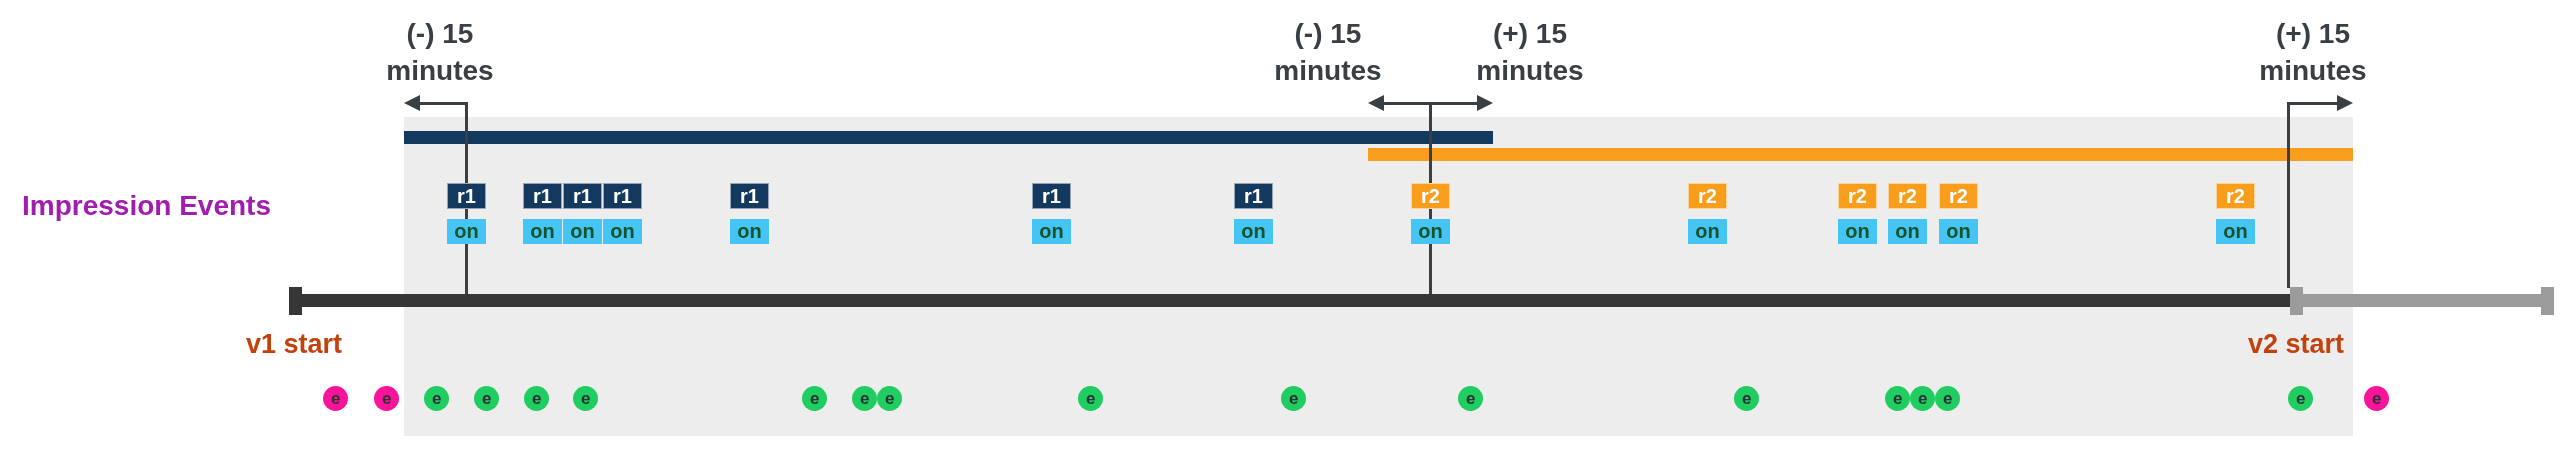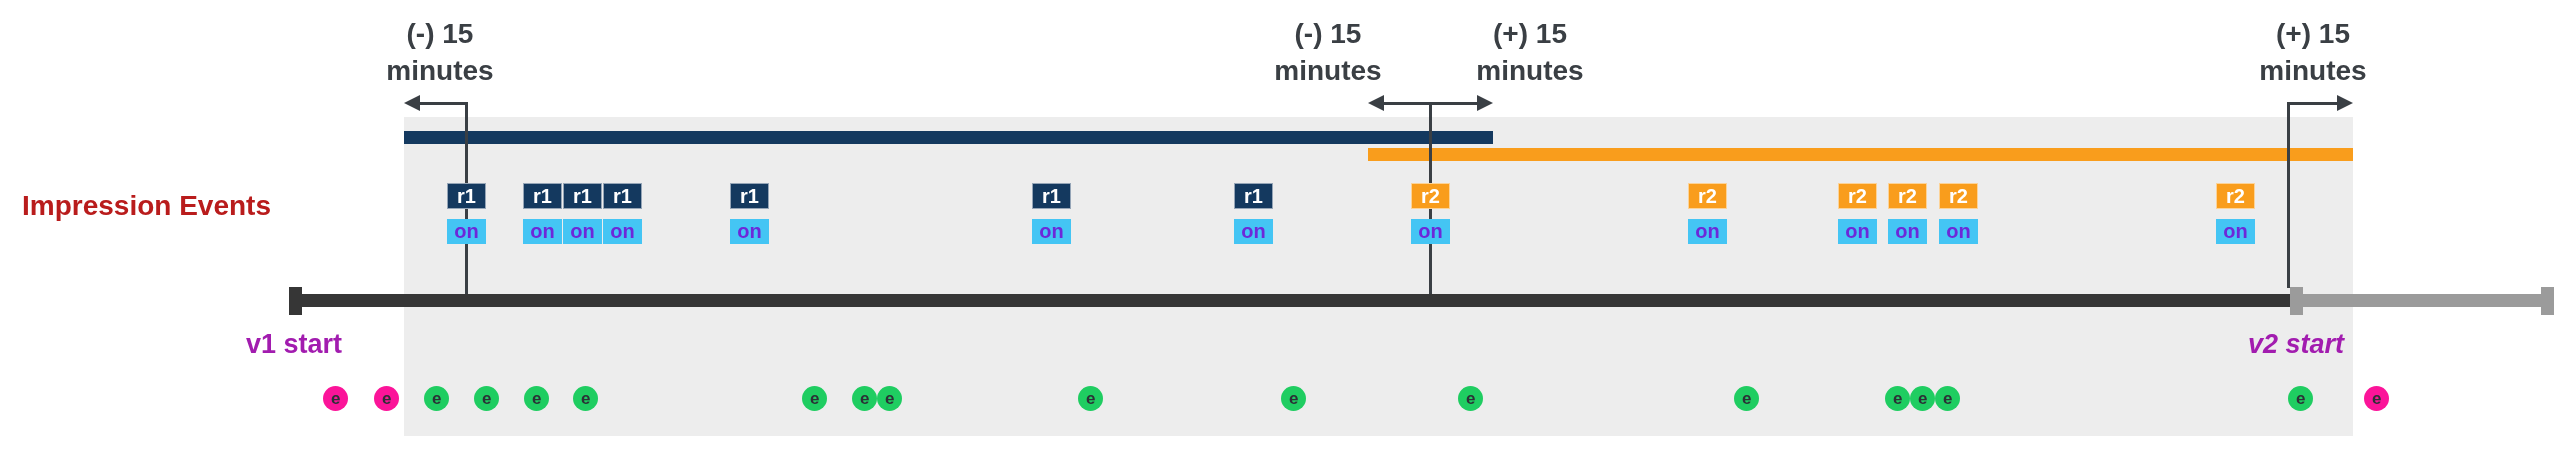--- a/index.html
+++ b/index.html
@@ -16,36 +16,36 @@
   .guide-line{position:absolute;width:2.8px;background:#3a3f44;}
   .tl-bar{position:absolute;height:13px;}
   .tl-cap{position:absolute;}
   .annot{
     position:absolute;top:15px;transform:translateX(-50%);
     text-align:center;font-size:28px;line-height:37px;font-weight:700;
     color:#3a3f44;white-space:nowrap;
   }
   .row-label{
     position:absolute;left:0;width:271px;text-align:right;
-    font-size:28px;font-weight:700;color:#b91c1c;white-space:nowrap;
+    font-size:28px;font-weight:700;color:#a21caf;white-space:nowrap;
   }
   .marker-label{
     position:absolute;transform:translateX(-50%);
-    font-size:27px;font-weight:700;color:#a21caf;white-space:nowrap;
+    font-size:27px;font-weight:700;color:#c2410c;white-space:nowrap;
   }
   .badge-r{
     position:absolute;width:39px;height:26px;box-sizing:border-box;
     border:1.9px solid rgba(255,255,255,0.55);
     display:flex;align-items:center;justify-content:center;
     font-size:20px;font-weight:700;color:#ffffff;
   }
   .badge-on{
     position:absolute;width:39px;height:25.4px;
     display:flex;align-items:center;justify-content:center;
-    font-size:20px;font-weight:700;color:#6d28d9;
+    font-size:20px;font-weight:700;color:#14532d;
   }
   .dot{
     position:absolute;width:25.4px;height:25.4px;border-radius:50%;
     display:flex;align-items:center;justify-content:center;
     font-size:17px;font-weight:700;color:#2b3136;
   }
   .arrow-line{position:absolute;height:2.8px;background:#3a3f44;}
   .arrow-head{position:absolute;width:0;height:0;border-style:solid;}
 </style>
 </head>
@@ -142,15 +142,15 @@
     <div>minutes</div>
   </div>
   <div class="annot" id="annot-3" style="left: 2313px;">
     <div>(+) 15</div>
     <div>minutes</div>
   </div>
 
   <div class="row-label" style="top:190px;">Impression Events</div>
 
   <div class="marker-label" id="v1-label" style="left: 294px; top: 329px;">v1 start</div>
-  <div class="marker-label" id="v2-label" style="left: 2296px; top: 329px; font-style: italic;">v2 start</div>
+  <div class="marker-label" id="v2-label" style="left: 2296px; top: 329px;">v2 start</div>
 </div>
 
 
 </body></html>

